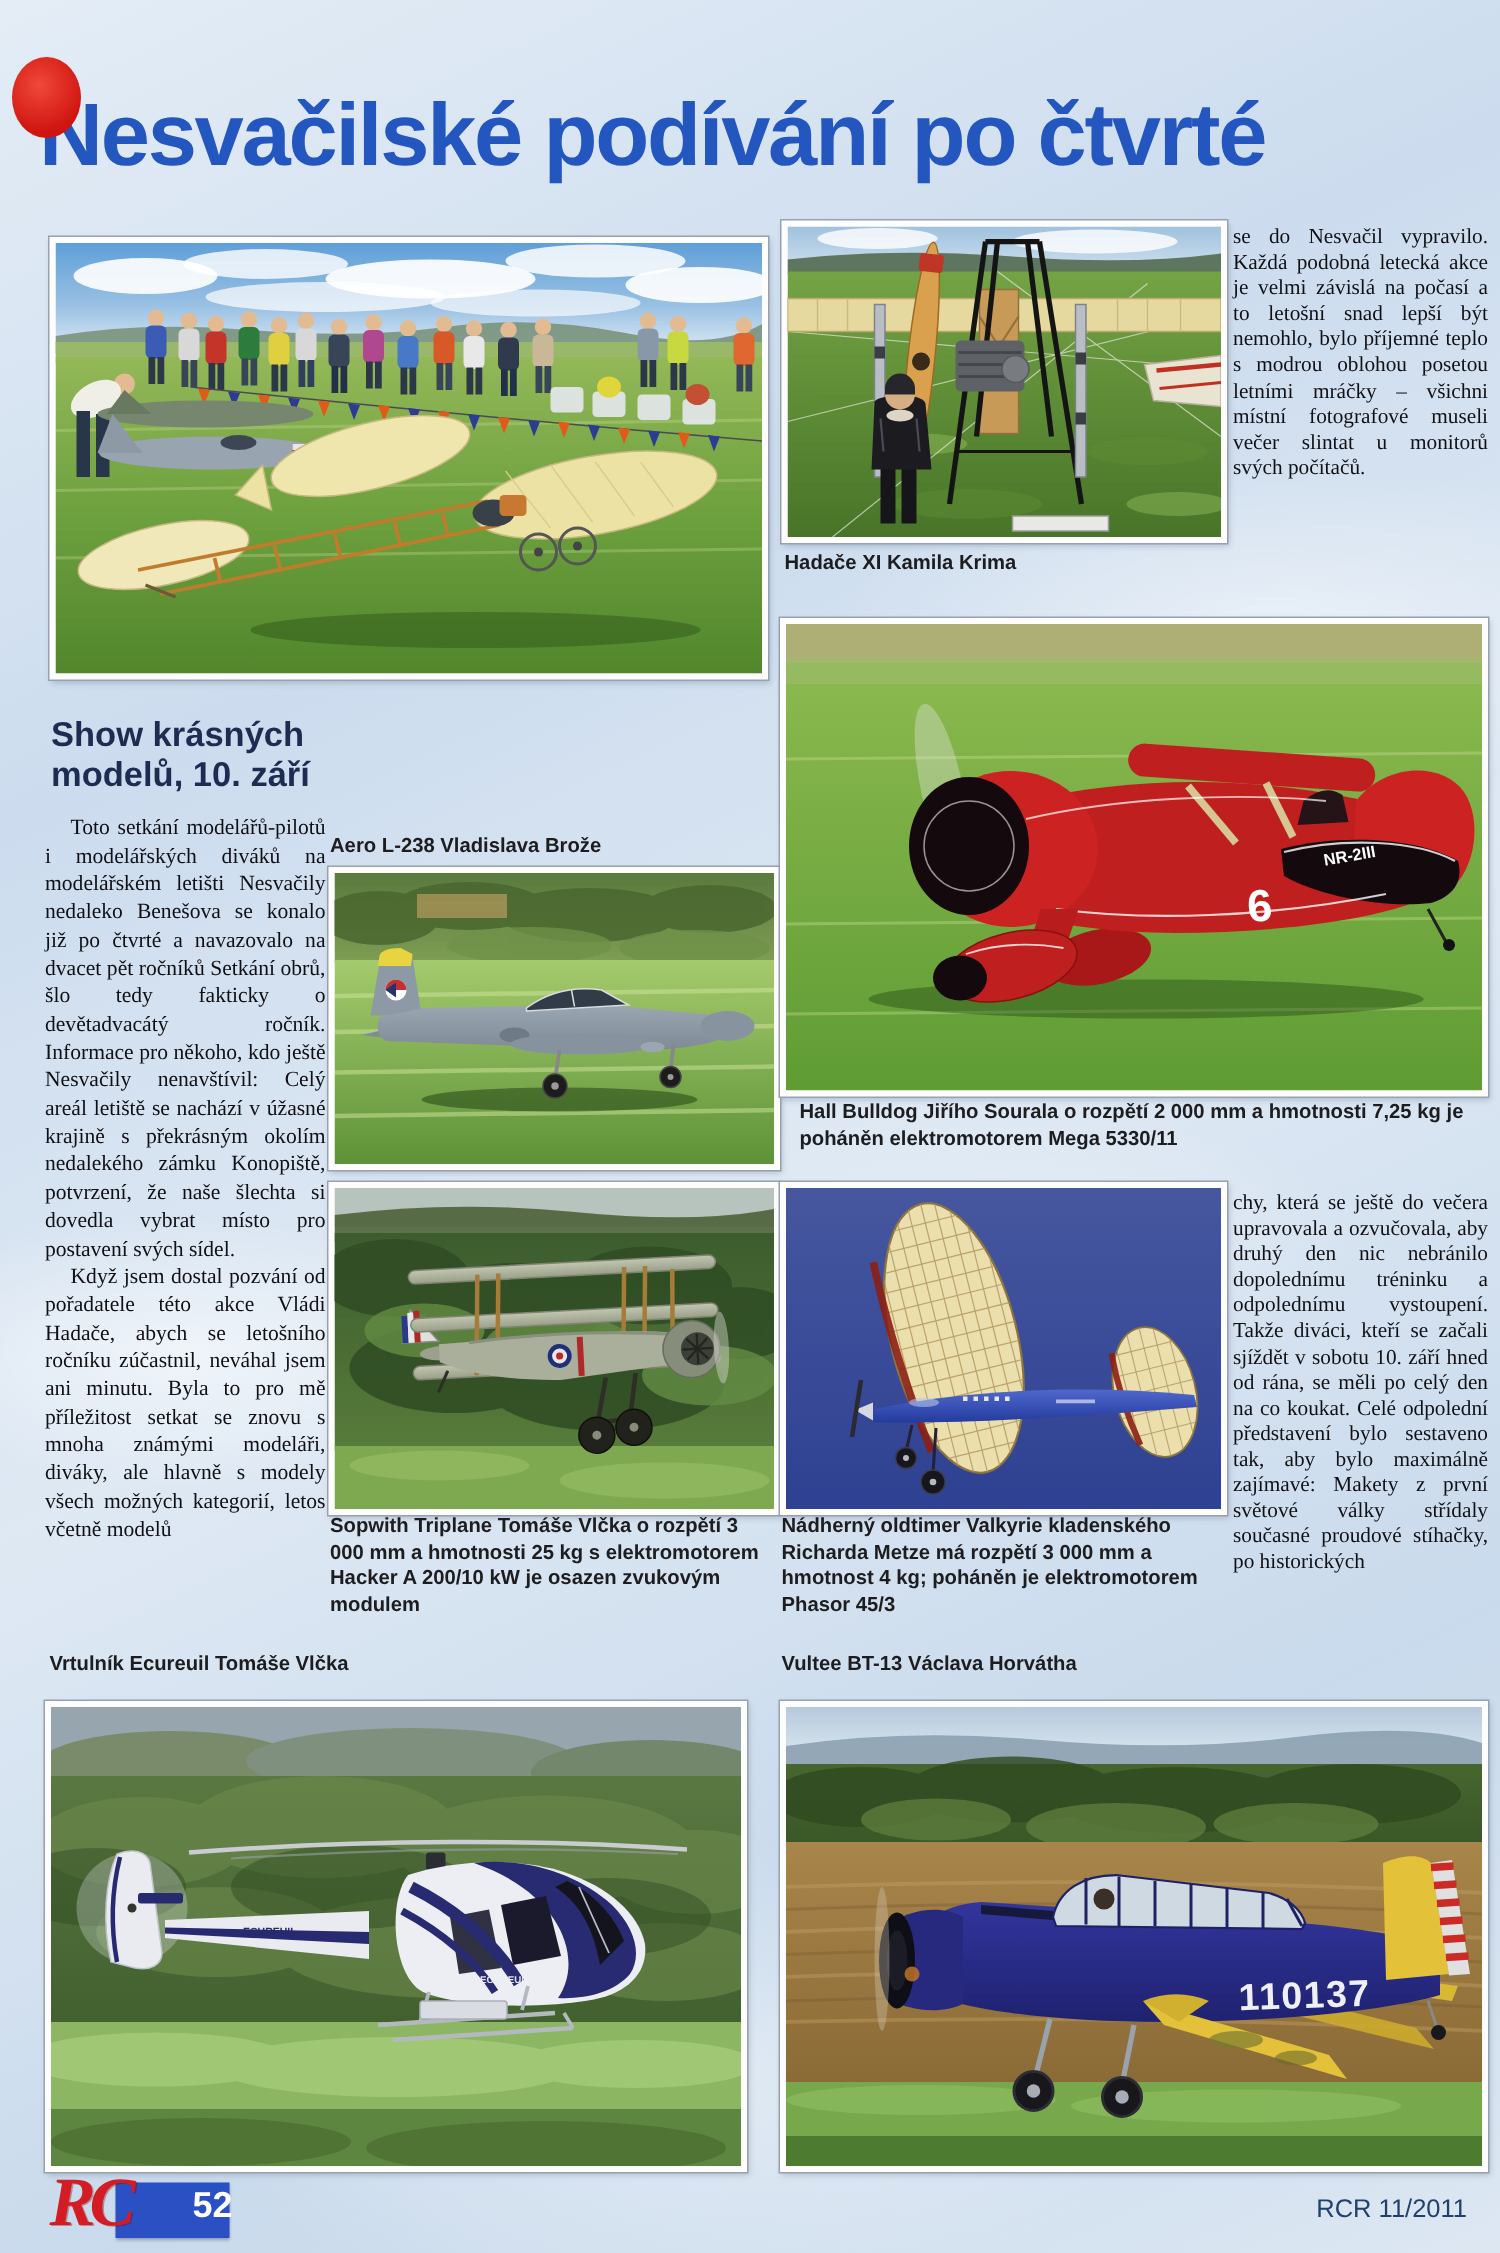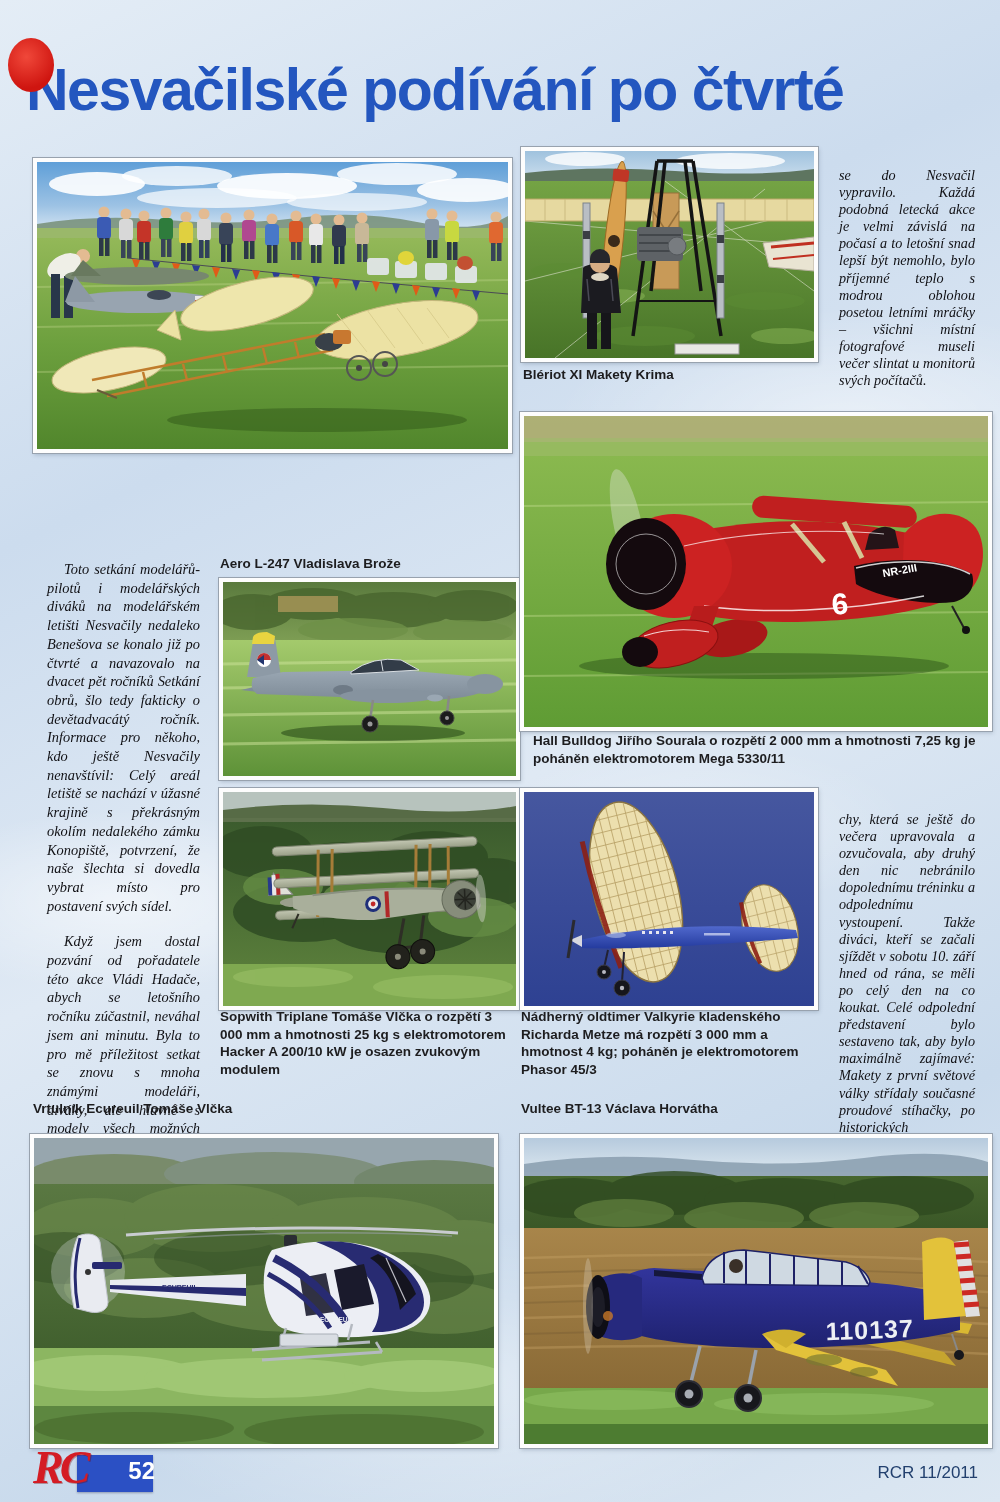--- a/index.html
+++ b/index.html
@@ -16,21 +16,21 @@
     letter-spacing:1px;color:#0d0d0d;border-bottom:3px solid #0d0d0d;padding:0 6px 7px 0;}
   .red-dot{position:absolute;left:8px;top:38px;width:46px;height:54px;border-radius:50%;
     background:radial-gradient(circle at 40% 35%, #f0483a, #cf1510 70%);z-index:2;}
   .title{position:absolute;left:26px;top:60px;width:970px;margin:0;
     font:700 59px/1.05 "Liberation Sans",sans-serif;color:#2356bf;letter-spacing:-1.5px;}
   .photo{position:absolute;background:#fdfdfd;padding:4px;box-sizing:content-box;
     box-shadow:0 0 0 1px #98a2ae, 1px 2px 4px rgba(50,70,100,.25);margin:0;}
   .photo svg{display:block;width:100%;height:100%;}
   .caption{position:absolute;font:bold 13.5px/1.3 "Liberation Sans",sans-serif;color:#1d1d1f;}
   .col{position:absolute;text-align:justify;color:#101014;}
-  .col p{margin:17px;font-style:italic;}
+  .col p{margin:0;}
   .indent{text-indent:17px;}
   .left-col{font-size:14.4px;line-height:18.7px;}
   .narrow-col{font-size:14.2px;line-height:17.1px;}
   .intro-col{font-size:15.5px;line-height:22px;}
   .subhead{position:absolute;left:34px;top:476px;width:198px;margin:0;
     font:700 23px/27px "Liberation Sans",sans-serif;color:#1d2c50;}
   .logo{position:absolute;left:33px;top:1452px;width:130px;height:42px;}
   .logo-box{position:absolute;left:44px;top:3px;width:76px;height:37px;background:#2b50c4;
     box-shadow:0 1px 2px rgba(0,0,40,.3);}
   .logo-rc{position:absolute;left:0;top:-7px;font:italic 900 46px/1 "Liberation Serif",serif;
@@ -336,32 +336,33 @@
         <path d="M 65 108 A 10 10 0 0 1 85 108 L 85 112 L 65 112 Z" fill="#26262c"></path>
       </g>
       <g>
         <polygon points="238,92 289,86 289,120 244,116" fill="#e9e4d2" stroke="#b8b0a0"></polygon>
         <line x1="246" y1="96" x2="289" y2="92" stroke="#c03020" stroke-width="3"></line>
           <line x1="248" y1="108" x2="289" y2="104" stroke="#c03020" stroke-width="2"></line>
       </g>
       <rect x="150" y="193" width="64" height="10" fill="#e8e8e4" stroke="#999"></rect>
     </svg>
   </figure>
-  <div class="caption" style="left:523px;top:366px;width:287px;">Blériot XI Makety Krima</div>
+  <div class="caption" style="left:523px;top:366px;width:287px;">Hadače XI Kamila Krima</div>
 
   <div class="col narrow-col" style="left:822px;top:150px;width:170px;">
     <p>se do Nesvačil vypravilo. Každá podobná letecká akce je velmi závislá na počasí a to letošní snad lepší být nemohlo, bylo příjemné teplo s modrou oblohou posetou letními mráčky – všichni místní fotografové museli večer slintat u monitorů svých počítačů.</p>
   </div>
 
+  <h2 class="subhead">Show krásných modelů, 10. září</h2>
   <div class="col left-col" style="left:30px;top:543px;width:187px;">
     <p class="indent">Toto setkání modelářů-pilotů i modelářských diváků na modelářském letišti Nesvačily nedaleko Benešova se konalo již po čtvrté a navazovalo na dvacet pět ročníků Setkání obrů, šlo tedy fakticky o devětadvacátý ročník. Informace pro někoho, kdo ještě Nesvačily nenavštívil: Celý areál letiště se nachází v úžasné krajině s překrásným okolím nedalekého zámku Konopiště, potvrzení, že naše šlechta si dovedla vybrat místo pro postavení svých sídel.</p>
     <p class="indent">Když jsem dostal pozvání od pořadatele této akce Vládi Hadače, abych se letošního ročníku zúčastnil, neváhal jsem ani minutu. Byla to pro mě příležitost setkat se znovu s mnoha známými modeláři, diváky, ale hlavně s modely všech možných kategorií, letos včetně modelů</p>
   </div>
 
-  <div class="caption" style="left:220px;top:555px;width:290px;">Aero L-247 Vladislava Brože</div>
+  <div class="caption" style="left:220px;top:555px;width:290px;">Aero L-238 Vladislava Brože</div>
   <figure class="photo" style="left:219px;top:578px;width:293px;height:194px;">
     <svg viewBox="0 0 293 194" preserveAspectRatio="none">
       <defs>
         <linearGradient id="a-trees" x1="0" y1="0" x2="0" y2="1">
             <stop offset="0" stop-color="#5a7a3e"></stop>
             <stop offset="1" stop-color="#7e9e54"></stop>
           </linearGradient>
         <linearGradient id="a-field" x1="0" y1="0" x2="0" y2="1">
             <stop offset="0" stop-color="#a4ca6c"></stop>
             <stop offset="1" stop-color="#5e9238"></stop>

